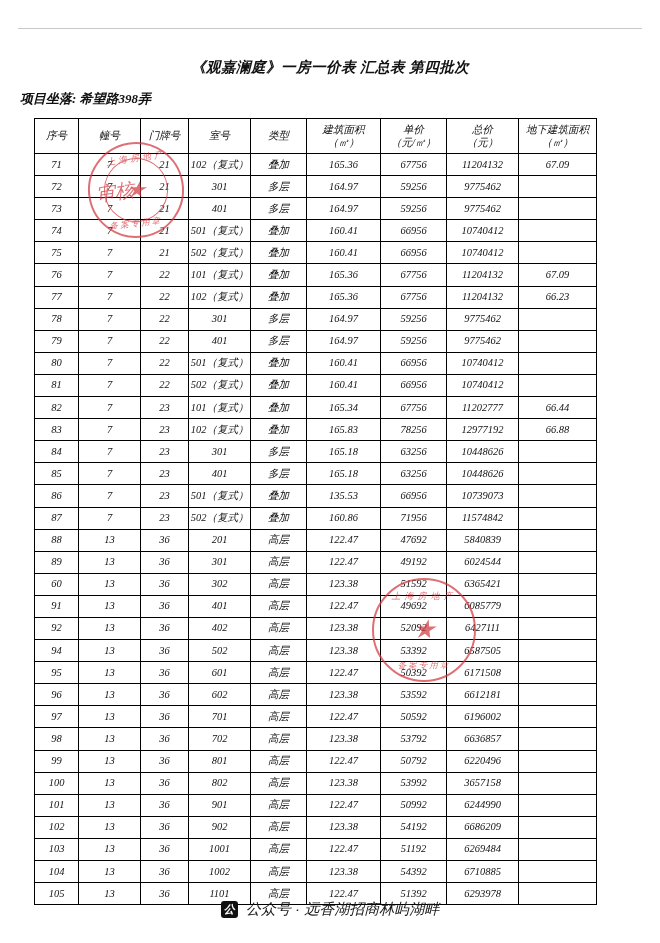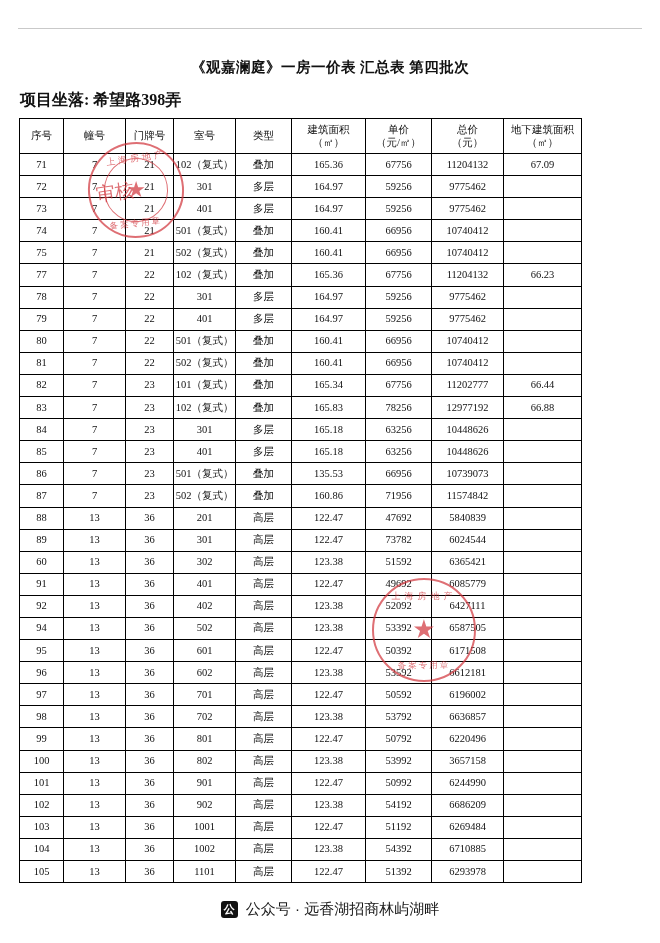--- a/index.html
+++ b/index.html
@@ -14,20 +14,21 @@
     color: #111;
     position: relative;
     overflow: hidden;
   }
   .page {
     position: relative;
     width: 660px;
     height: 943px;
     box-sizing: border-box;
     padding: 0;
+    font-style: italic;
   }
   .top-rule {
     position: absolute;
     left: 18px;
     top: 28px;
     width: 624px;
     height: 1px;
     background: #c9c9c9;
   }
   .doc-title {
@@ -37,27 +38,27 @@
     width: 660px;
     text-align: center;
     font-size: 14.5px;
     font-weight: bold;
     letter-spacing: 0.5px;
   }
   .subtitle {
     position: absolute;
     left: 20px;
     top: 90px;
-    font-size: 16px;
+    font-size: 13px;
     font-weight: bold;
     text-align: center;
   }
   table.price {
     position: absolute;
-    left: 19px;
+    left: 34px;
     top: 118px;
     border-collapse: collapse;
     width: 536px;
     table-layout: fixed;
     font-size: 10.5px;
   }
   table.price th, table.price td {
     border: 1px solid #000;
     text-align: center;
     vertical-align: middle;
@@ -338,20 +339,31 @@
           <td>7</td>
           <td>21</td>
           <td>502（复式）</td>
           <td>叠加</td>
           <td>160.41</td>
           <td>66956</td>
           <td>10740412</td>
           <td></td>
         </tr>
         <tr>
+          <td>76</td>
+          <td>7</td>
+          <td>22</td>
+          <td>101（复式）</td>
+          <td>叠加</td>
+          <td>165.36</td>
+          <td>67756</td>
+          <td>11204132</td>
+          <td>67.09</td>
+        </tr>
+        <tr>
           <td>77</td>
           <td>7</td>
           <td>22</td>
           <td>102（复式）</td>
           <td>叠加</td>
           <td>165.36</td>
           <td>67756</td>
           <td>11204132</td>
           <td>66.23</td>
         </tr>
@@ -476,21 +488,21 @@
           <td>5840839</td>
           <td></td>
         </tr>
         <tr>
           <td>89</td>
           <td>13</td>
           <td>36</td>
           <td>301</td>
           <td>高层</td>
           <td>122.47</td>
-          <td>73782</td>
+          <td>49192</td>
           <td>6024544</td>
           <td></td>
         </tr>
         <tr>
           <td>60</td>
           <td>13</td>
           <td>36</td>
           <td>302</td>
           <td>高层</td>
           <td>123.38</td>

